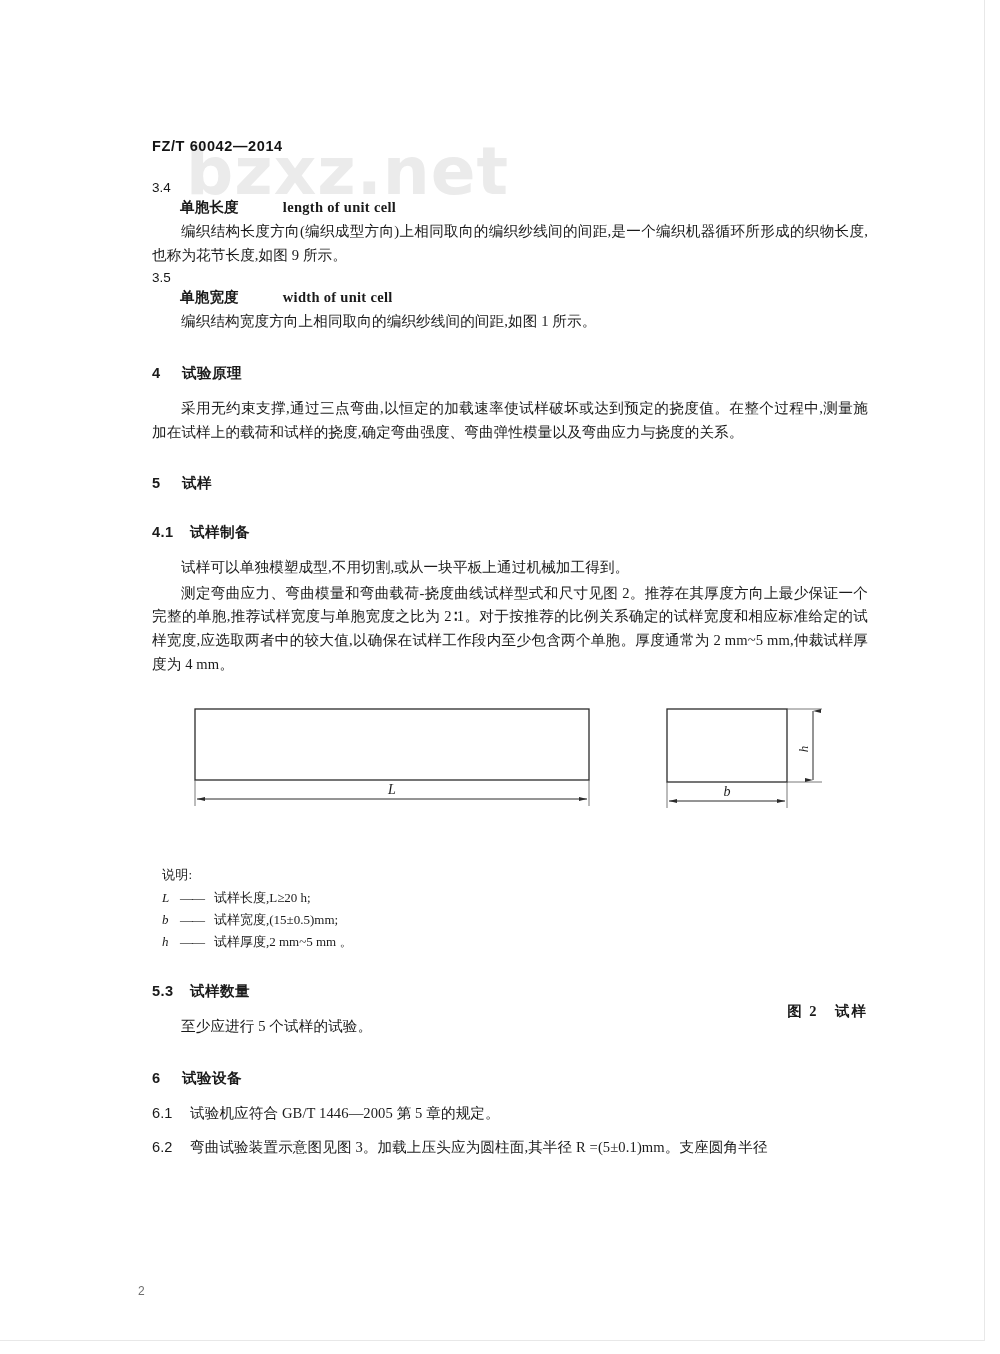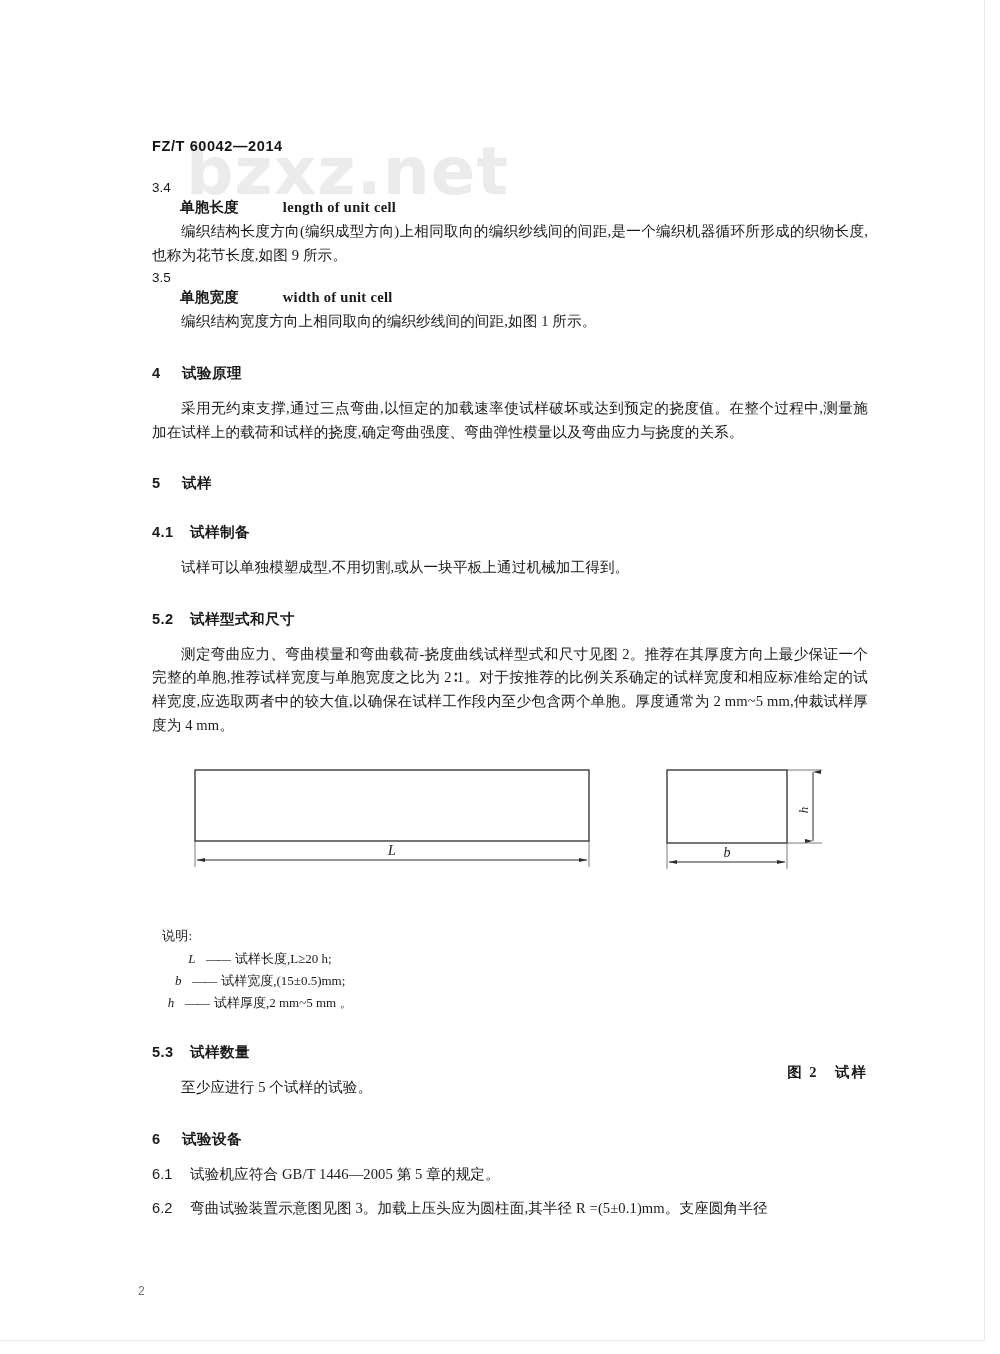--- a/index.html
+++ b/index.html
@@ -125,21 +125,21 @@
   }
 
   .fig-legend {
     position: absolute;
     left: 10px;
     top: 162px;
     font-size: 13px;
     line-height: 1.72;
   }
   .fig-legend .leg-title { letter-spacing: 0.3px; }
-  .fig-legend .leg-row { white-space: nowrap; text-align: center; }
+  .fig-legend .leg-row { white-space: nowrap; }
   .fig-legend .sym {
     display: inline-block;
     width: 18px;
     font-style: italic;
     font-family: "Liberation Serif", "DejaVu Serif", serif;
   }
   .fig-legend .dash {
     display: inline-block;
     width: 34px;
     letter-spacing: -1px;
@@ -197,23 +197,20 @@
 
   <div class="heading">
     <span class="hnum">5</span><span>试样</span>
   </div>
 
   <div class="heading sub">
     <span class="hnum">4.1</span><span>试样制备</span>
   </div>
   <div class="body-text">试样可以单独模塑成型,不用切割,或从一块平板上通过机械加工得到。</div>
 
-  <div class="heading sub">
-    <span class="hnum">5.2</span><span>试样型式和尺寸</span>
-  </div>
   <div class="body-text">测定弯曲应力、弯曲模量和弯曲载荷-挠度曲线试样型式和尺寸见图 2。推荐在其厚度方向上最少保证一个完整的单胞,推荐试样宽度与单胞宽度之比为 2∶1。对于按推荐的比例关系确定的试样宽度和相应标准给定的试样宽度,应选取两者中的较大值,以确保在试样工作段内至少包含两个单胞。厚度通常为 2 mm~5 mm,仲裁试样厚度为 4 mm。</div>
 
   <div id="figure-2">
 
     <div class="fig-svg-wrap">
       <svg width="716" height="130" viewBox="0 0 716 130" xmlns="http://www.w3.org/2000/svg">
         <defs>
           <marker id="arrL" markerWidth="9" markerHeight="7" refX="8" refY="3.5" orient="auto">
             <polygon points="8,3.5 0,1.6 0,5.4" fill="#2b2b2b"></polygon>
           </marker>

